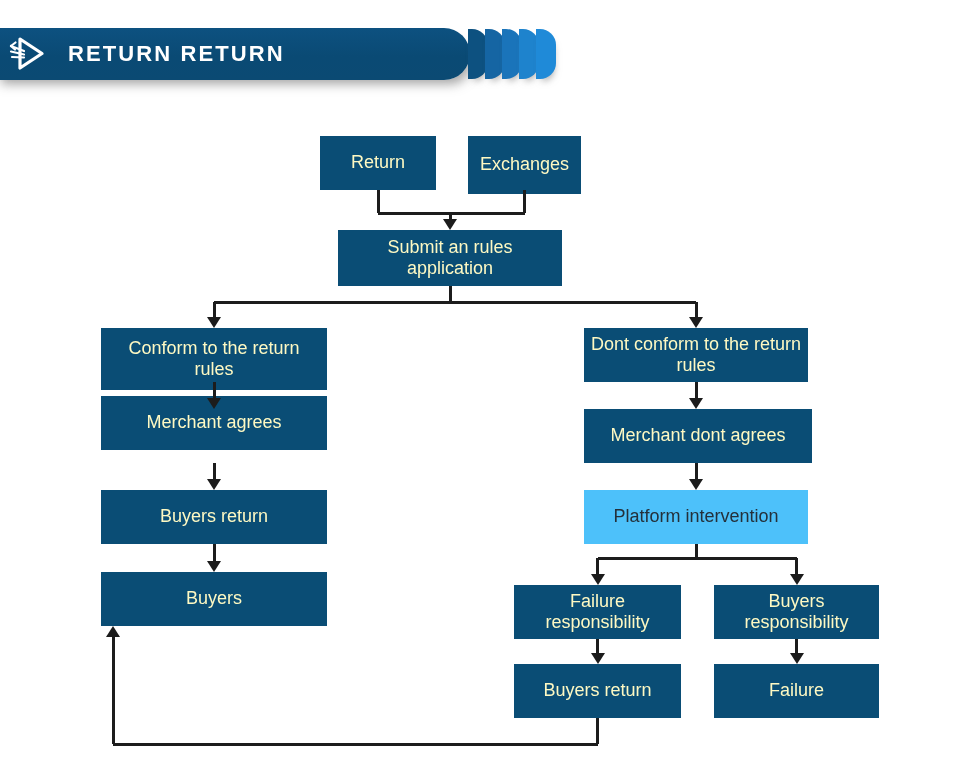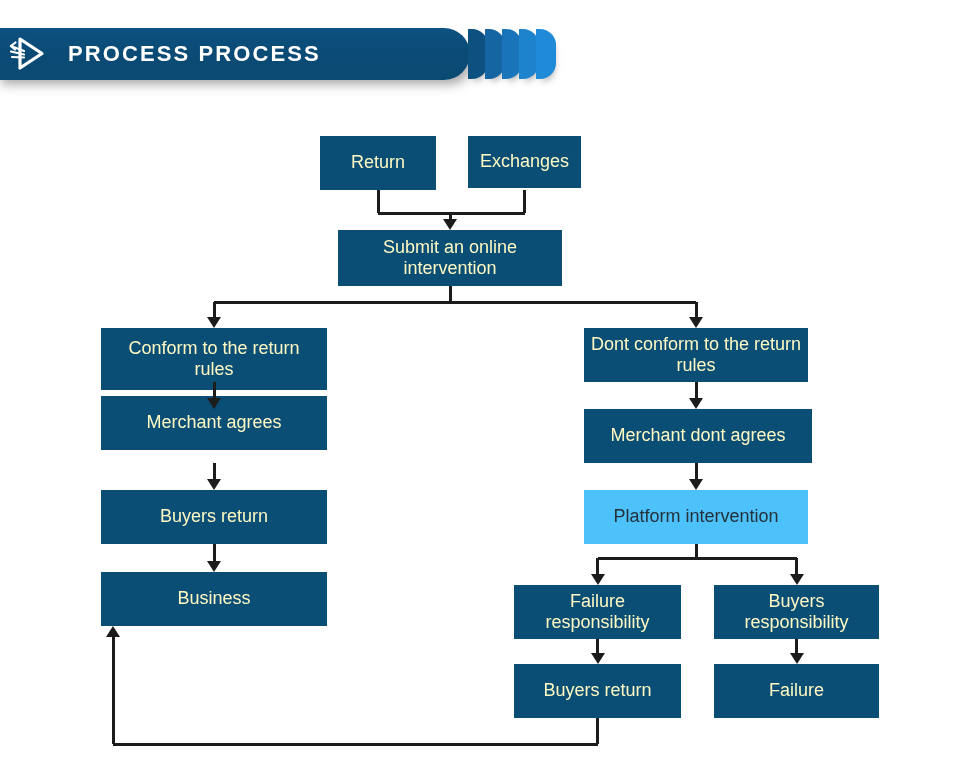--- a/index.html
+++ b/index.html
@@ -101,61 +101,61 @@
 
 <div id="header-banner">
   <svg id="header-logo" viewBox="0 0 40 40" xmlns="http://www.w3.org/2000/svg">
     <path d="M12 5 L34 19.5 L12 34 Z" fill="none" stroke="#ffffff" stroke-width="3.2" stroke-linejoin="round"></path>
     <path d="M3 12 L16 17" stroke="#ffffff" stroke-width="2.2" stroke-linecap="round"></path>
     <path d="M3 17.5 L16 20.5" stroke="#ffffff" stroke-width="2.2" stroke-linecap="round"></path>
     <path d="M4 23 L16 23.5" stroke="#ffffff" stroke-width="2.2" stroke-linecap="round"></path>
     <path d="M3 12 L7.5 8.5" stroke="#ffffff" stroke-width="2.2" stroke-linecap="round"></path>
     <path d="M3 12 L7 15.5" stroke="#ffffff" stroke-width="2.2" stroke-linecap="round"></path>
   </svg>
-  <div id="header-title">PROCESS PROCESS</div>
+  <div id="header-title">RETURN RETURN</div>
 </div>
 
 <div id="decor-bars">
     <div class="deco-bar" style="left: 468px; background: rgb(13, 81, 128);"></div>
     <div class="deco-bar" style="left: 485px; background: rgb(21, 101, 163);"></div>
     <div class="deco-bar" style="left: 502px; background: rgb(26, 116, 186);"></div>
     <div class="deco-bar" style="left: 519px; background: rgb(30, 131, 205);"></div>
     <div class="deco-bar" style="left: 536px; background: rgb(31, 138, 216);"></div>
   </div>
 
 <div id="flow-layer">
     <div class="node dark" style="left: 320px; top: 136px; width: 116px; height: 54px;">
       <span>Return</span>
     </div>
-    <div class="node dark" style="left: 468px; top: 136px; width: 113px; height: 52px;">
+    <div class="node dark" style="left: 468px; top: 136px; width: 113px; height: 58px;">
       <span>Exchanges</span>
     </div>
     <div class="node dark" style="left: 338px; top: 230px; width: 224px; height: 56px;">
-      <span>Submit an online intervention</span>
+      <span>Submit an rules application</span>
     </div>
     <div class="node dark" style="left: 101px; top: 328px; width: 226px; height: 62px;">
       <span>Conform to the return rules</span>
     </div>
     <div class="node dark" style="left: 584px; top: 328px; width: 224px; height: 54px;">
       <span>Dont conform to the return rules</span>
     </div>
     <div class="node dark" style="left: 101px; top: 396px; width: 226px; height: 54px;">
       <span>Merchant agrees</span>
     </div>
     <div class="node dark" style="left: 584px; top: 409px; width: 228px; height: 54px;">
       <span>Merchant dont agrees</span>
     </div>
     <div class="node dark" style="left: 101px; top: 490px; width: 226px; height: 54px;">
       <span>Buyers return</span>
     </div>
     <div class="node light" style="left: 584px; top: 490px; width: 224px; height: 54px;">
       <span>Platform intervention</span>
     </div>
     <div class="node dark" style="left: 101px; top: 572px; width: 226px; height: 54px;">
-      <span>Business</span>
+      <span>Buyers</span>
     </div>
     <div class="node dark" style="left: 514px; top: 585px; width: 167px; height: 54px;">
       <span>Failure responsibility</span>
     </div>
     <div class="node dark" style="left: 714px; top: 585px; width: 165px; height: 54px;">
       <span>Buyers responsibility</span>
     </div>
     <div class="node dark" style="left: 514px; top: 664px; width: 167px; height: 54px;">
       <span>Buyers return</span>
     </div>

